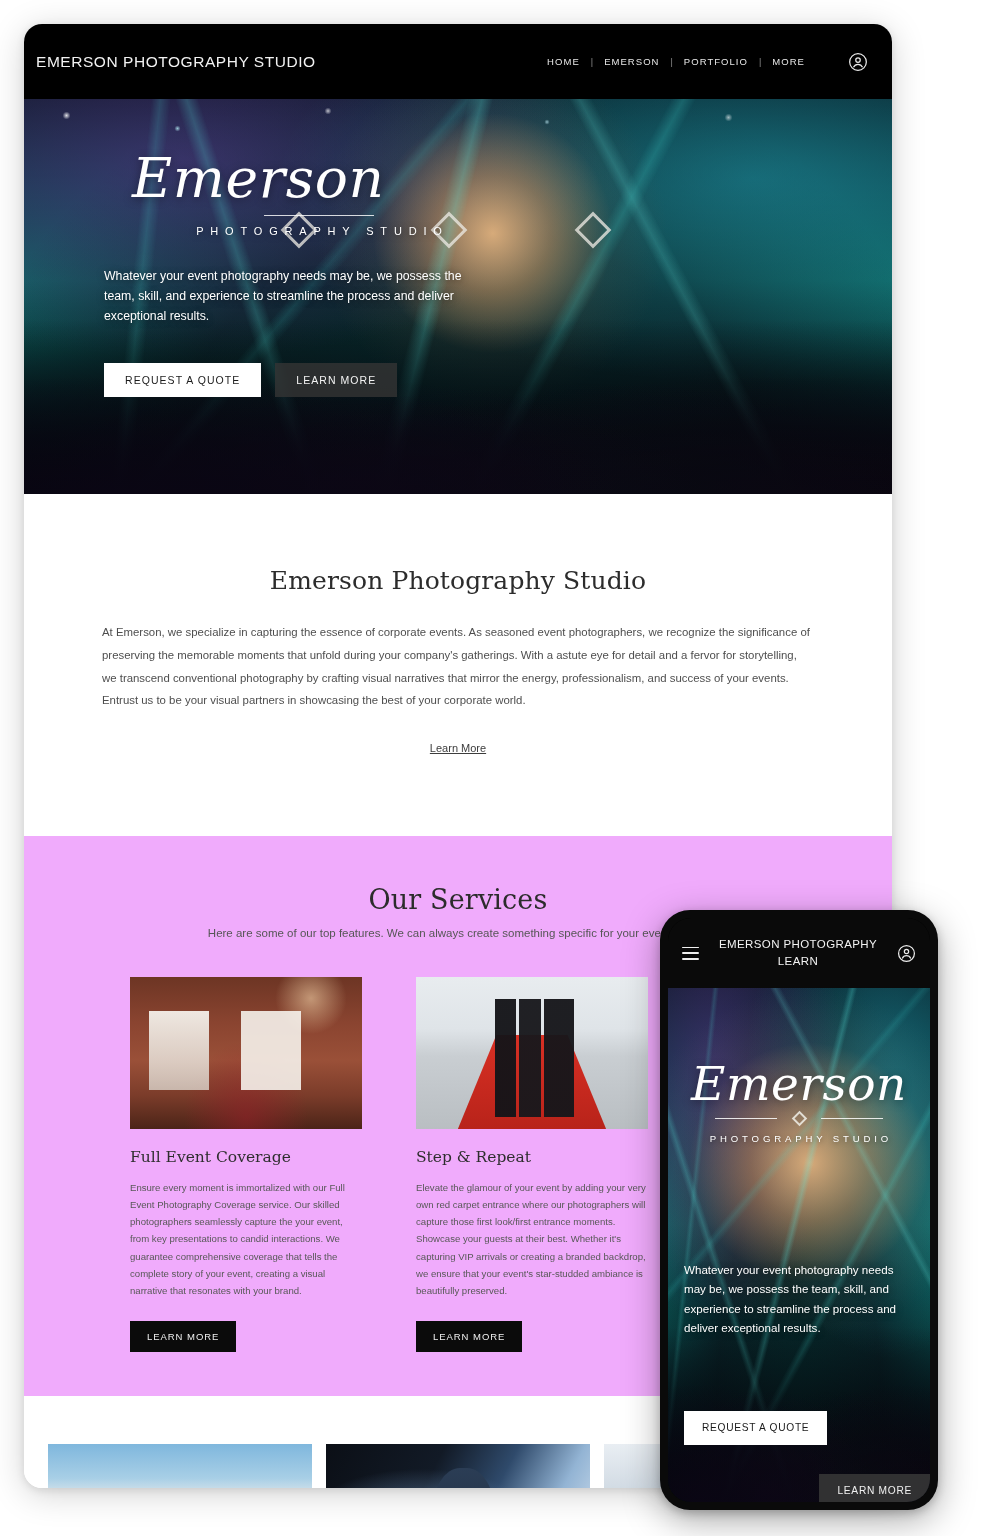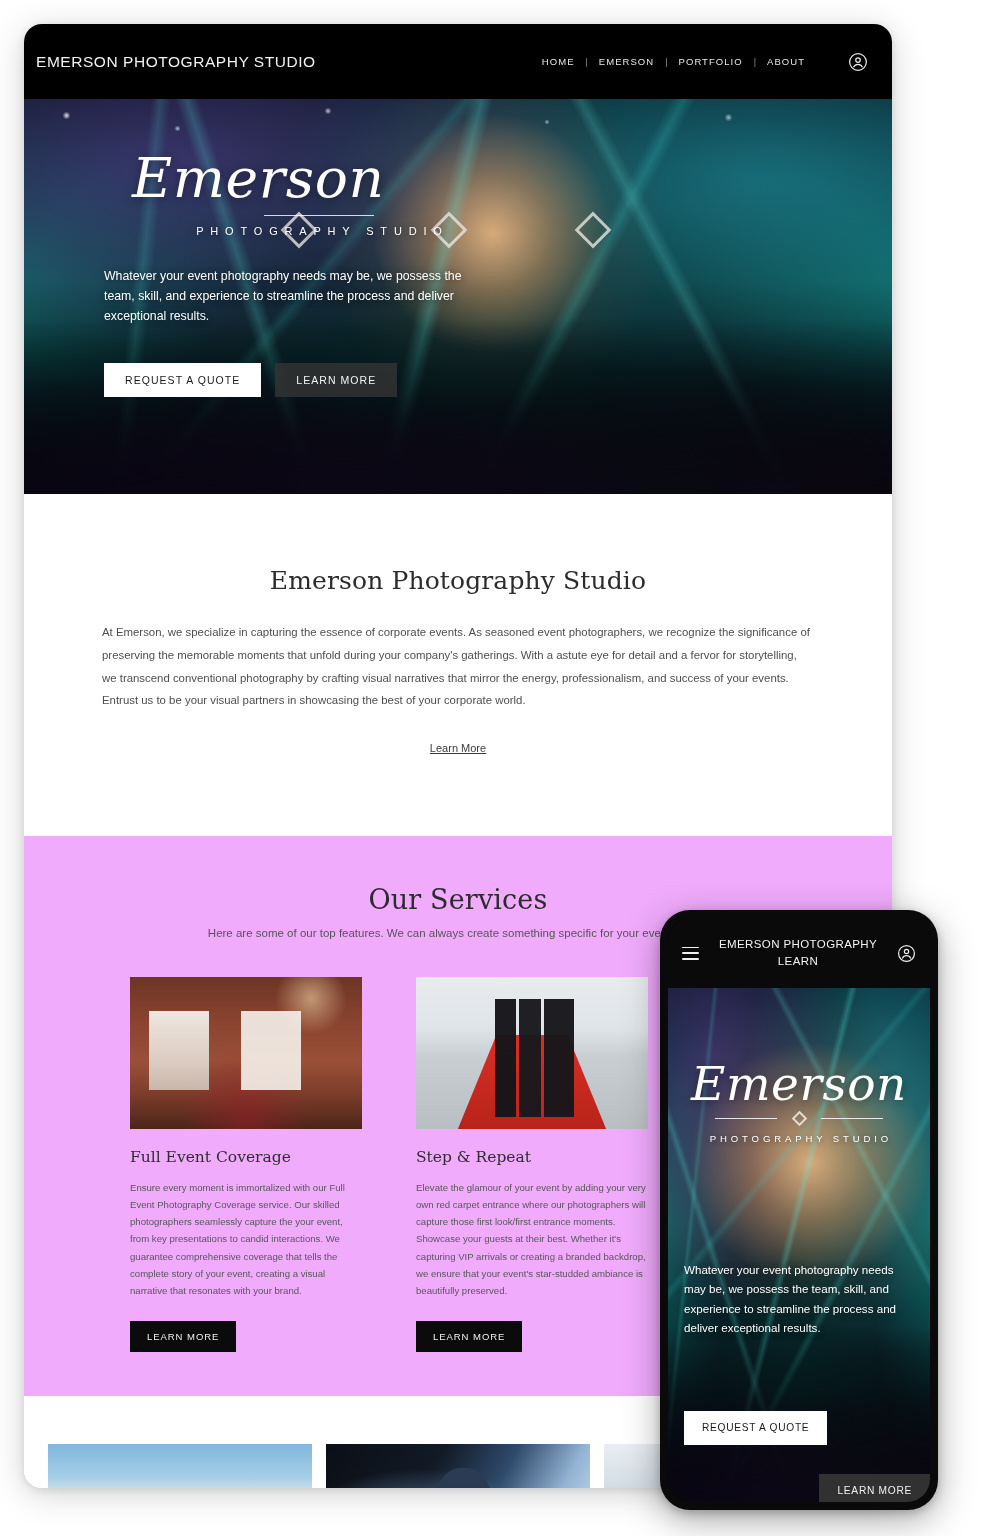--- a/index.html
+++ b/index.html
@@ -524,21 +524,21 @@
             <li>
               <span class="nav-sep">|</span>
             </li>
             <li>
               <a class="nav-link" href="#">PORTFOLIO</a>
             </li>
             <li>
               <span class="nav-sep">|</span>
             </li>
             <li>
-              <a class="nav-link" href="#">ABOUT</a>
+              <a class="nav-link" href="#">MORE</a>
             </li>
           </ul>
           <svg class="account-icon" viewBox="0 0 24 24">
             <circle cx="12" cy="12" r="10" fill="none" stroke="#e9e9e9" stroke-width="1.5"></circle>
             <circle cx="12" cy="9.6" r="2.7" fill="none" stroke="#e9e9e9" stroke-width="1.5"></circle>
             <path d="M6.6 18.4c1.1-2.4 3.1-3.6 5.4-3.6s4.3 1.2 5.4 3.6" fill="none" stroke="#e9e9e9" stroke-width="1.5"></path>
           </svg>
         </div>
       </header>
 

